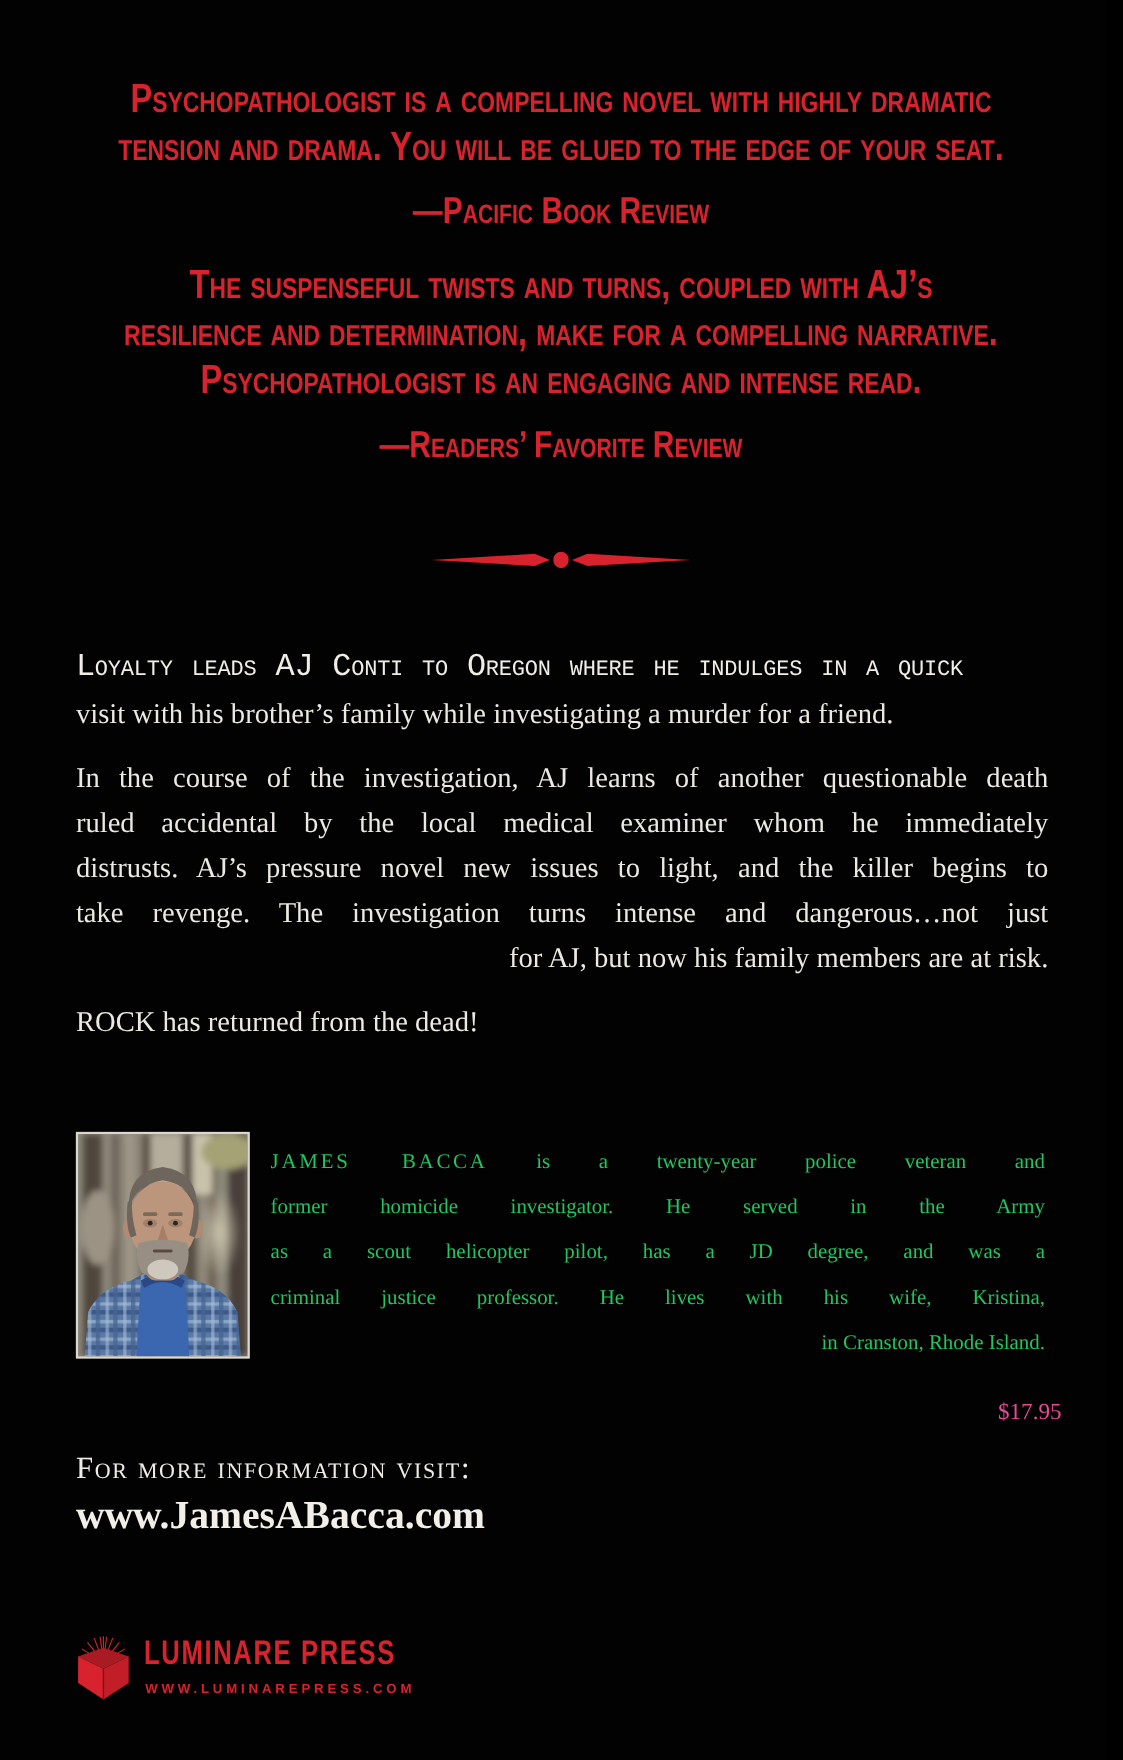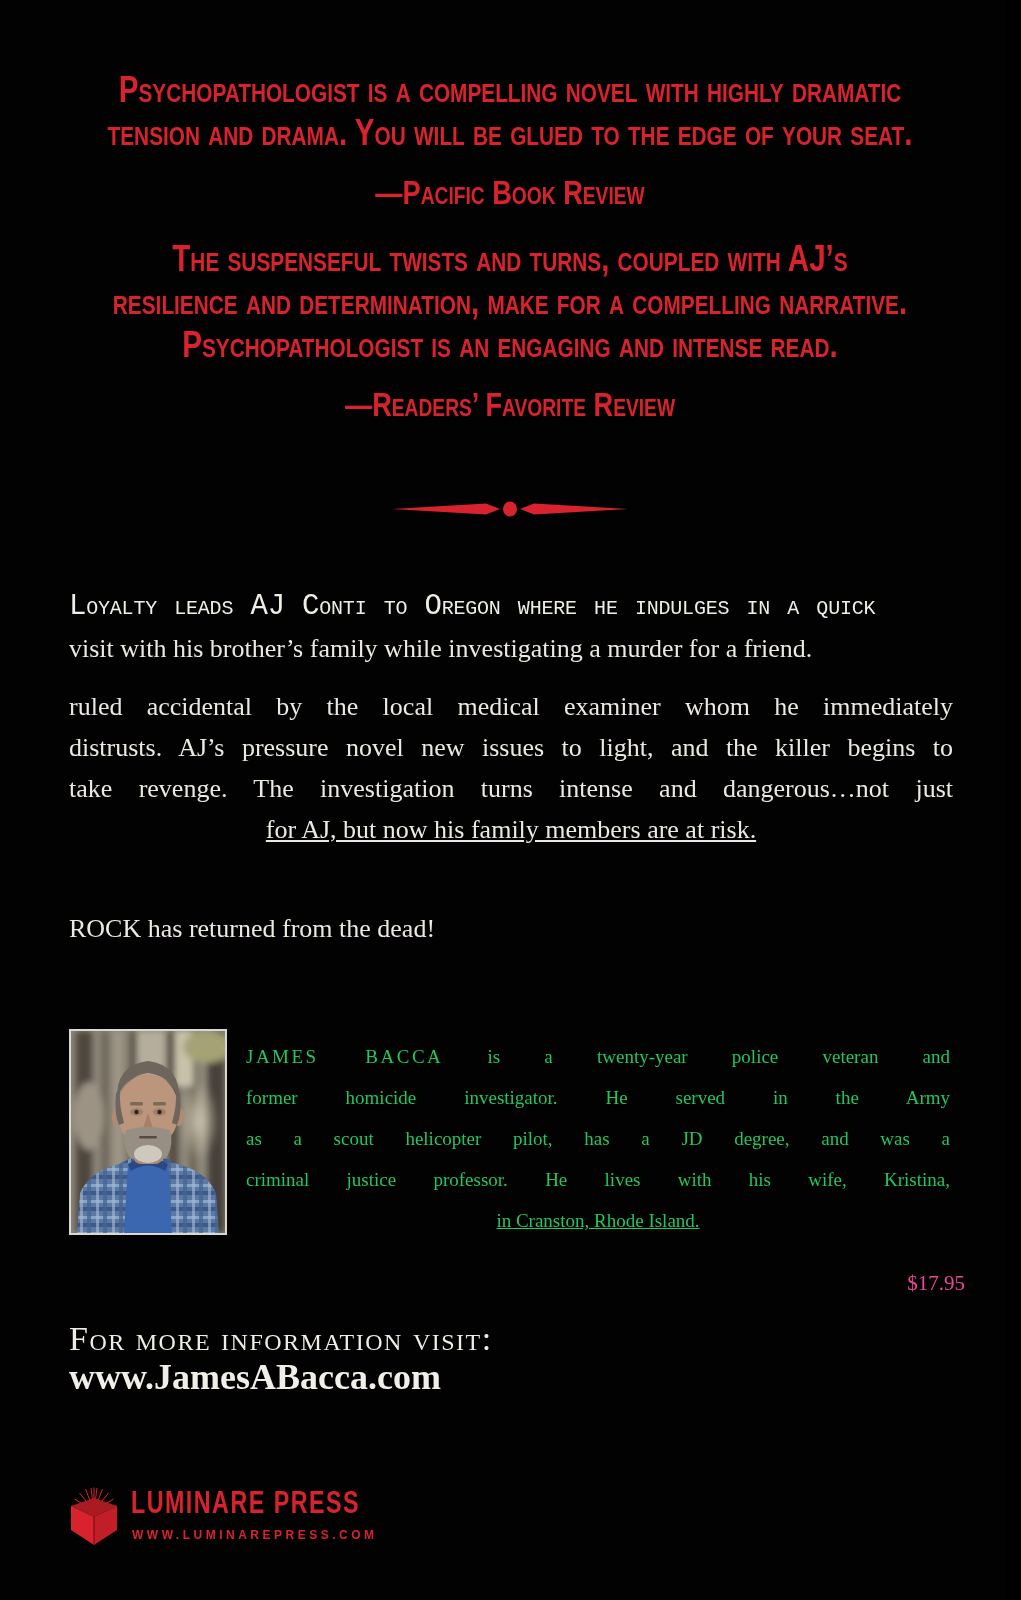--- a/index.html
+++ b/index.html
@@ -23,31 +23,31 @@
   .attr2{top:384px;}
   
   .divider{position:absolute;top:498px;left:390px;width:240px;height:22px;}
   
   .body-text{position:absolute;left:69px;width:884px;color:#ece9e2;font-size:26px;line-height:41px;}
   .p1{top:586px;}
   .p1-lead{font-variant:small-caps;font-size:29px;letter-spacing:-0.2px;white-space:nowrap;line-height:42px;color:#f0ede7;font-family:Liberation Mono, monospace;}
   .p2{top:686px;}
   .p3{top:908px;}
   .jline{text-align:justify;text-align-last:justify;}
-  .jline-last{text-align:center;text-decoration:underline;}
+  .jline-last{text-align:right;}
   
   .photo-frame{
     position:absolute;left:69px;top:1029px;width:154px;height:202px;
     border:2px solid #d9d8d3;background:#8f897c;
   }
   .bio{position:absolute;left:246px;top:1036px;width:704px;color:#22c55e;font-size:19px;line-height:41px;}
   .bio-name{letter-spacing:2.5px;}
   
   .price{position:absolute;top:1265px;right:40px;color:#ec4899;font-size:21px;line-height:36px;}
-  .info-label{position:absolute;left:69px;top:1320px;color:#efece5;font-size:34px;font-variant:small-caps;letter-spacing:1.5px;white-space:nowrap;}
+  .info-label{position:absolute;left:69px;top:1320px;color:#efece5;font-size:28px;font-variant:small-caps;letter-spacing:1.5px;white-space:nowrap;}
   .info-url{position:absolute;left:69px;top:1356px;color:#f2efe9;font-size:36px;font-weight:bold;white-space:nowrap;}
   
   .pub-logo{position:absolute;left:69px;top:1484px;width:50px;height:62px;}
   .pub-name{
     position:absolute;left:131px;top:1487px;color:#d8232e;
     font-family:"Liberation Sans",sans-serif;font-weight:bold;font-size:31px;line-height:31px;
     transform:scaleX(0.75);transform-origin:left center;letter-spacing:2px;white-space:nowrap;
   }
   .pub-url{
     position:absolute;left:132px;top:1524px;color:#d8232e;
@@ -82,20 +82,21 @@
     <ellipse cx="120" cy="11" rx="7" ry="7.5" fill="#d8232e"></ellipse>
     <polygon points="238,11 144,5.5 130,11 144,16.5" fill="#d8232e"></polygon>
   </svg>
 
   <div class="body-text p1">
     <div class="p1-lead">Loyalty leads AJ Conti to Oregon where he indulges in a quick</div>
     <div>visit with his brother’s family while investigating a murder for a friend.</div>
   </div>
 
   <div class="body-text p2">
+    <div class="jline">In the course of the investigation, AJ learns of another questionable death</div>
     <div class="jline">ruled accidental by the local medical examiner whom he immediately</div>
     <div class="jline">distrusts. AJ’s pressure novel new issues to light, and the killer begins to</div>
     <div class="jline">take revenge. The investigation turns intense and dangerous…not just</div>
     <div class="jline-last">for AJ, but now his family members are at risk.</div>
   </div>
 
   <div class="body-text p3">
     <div>ROCK has returned from the dead!</div>
   </div>
 

